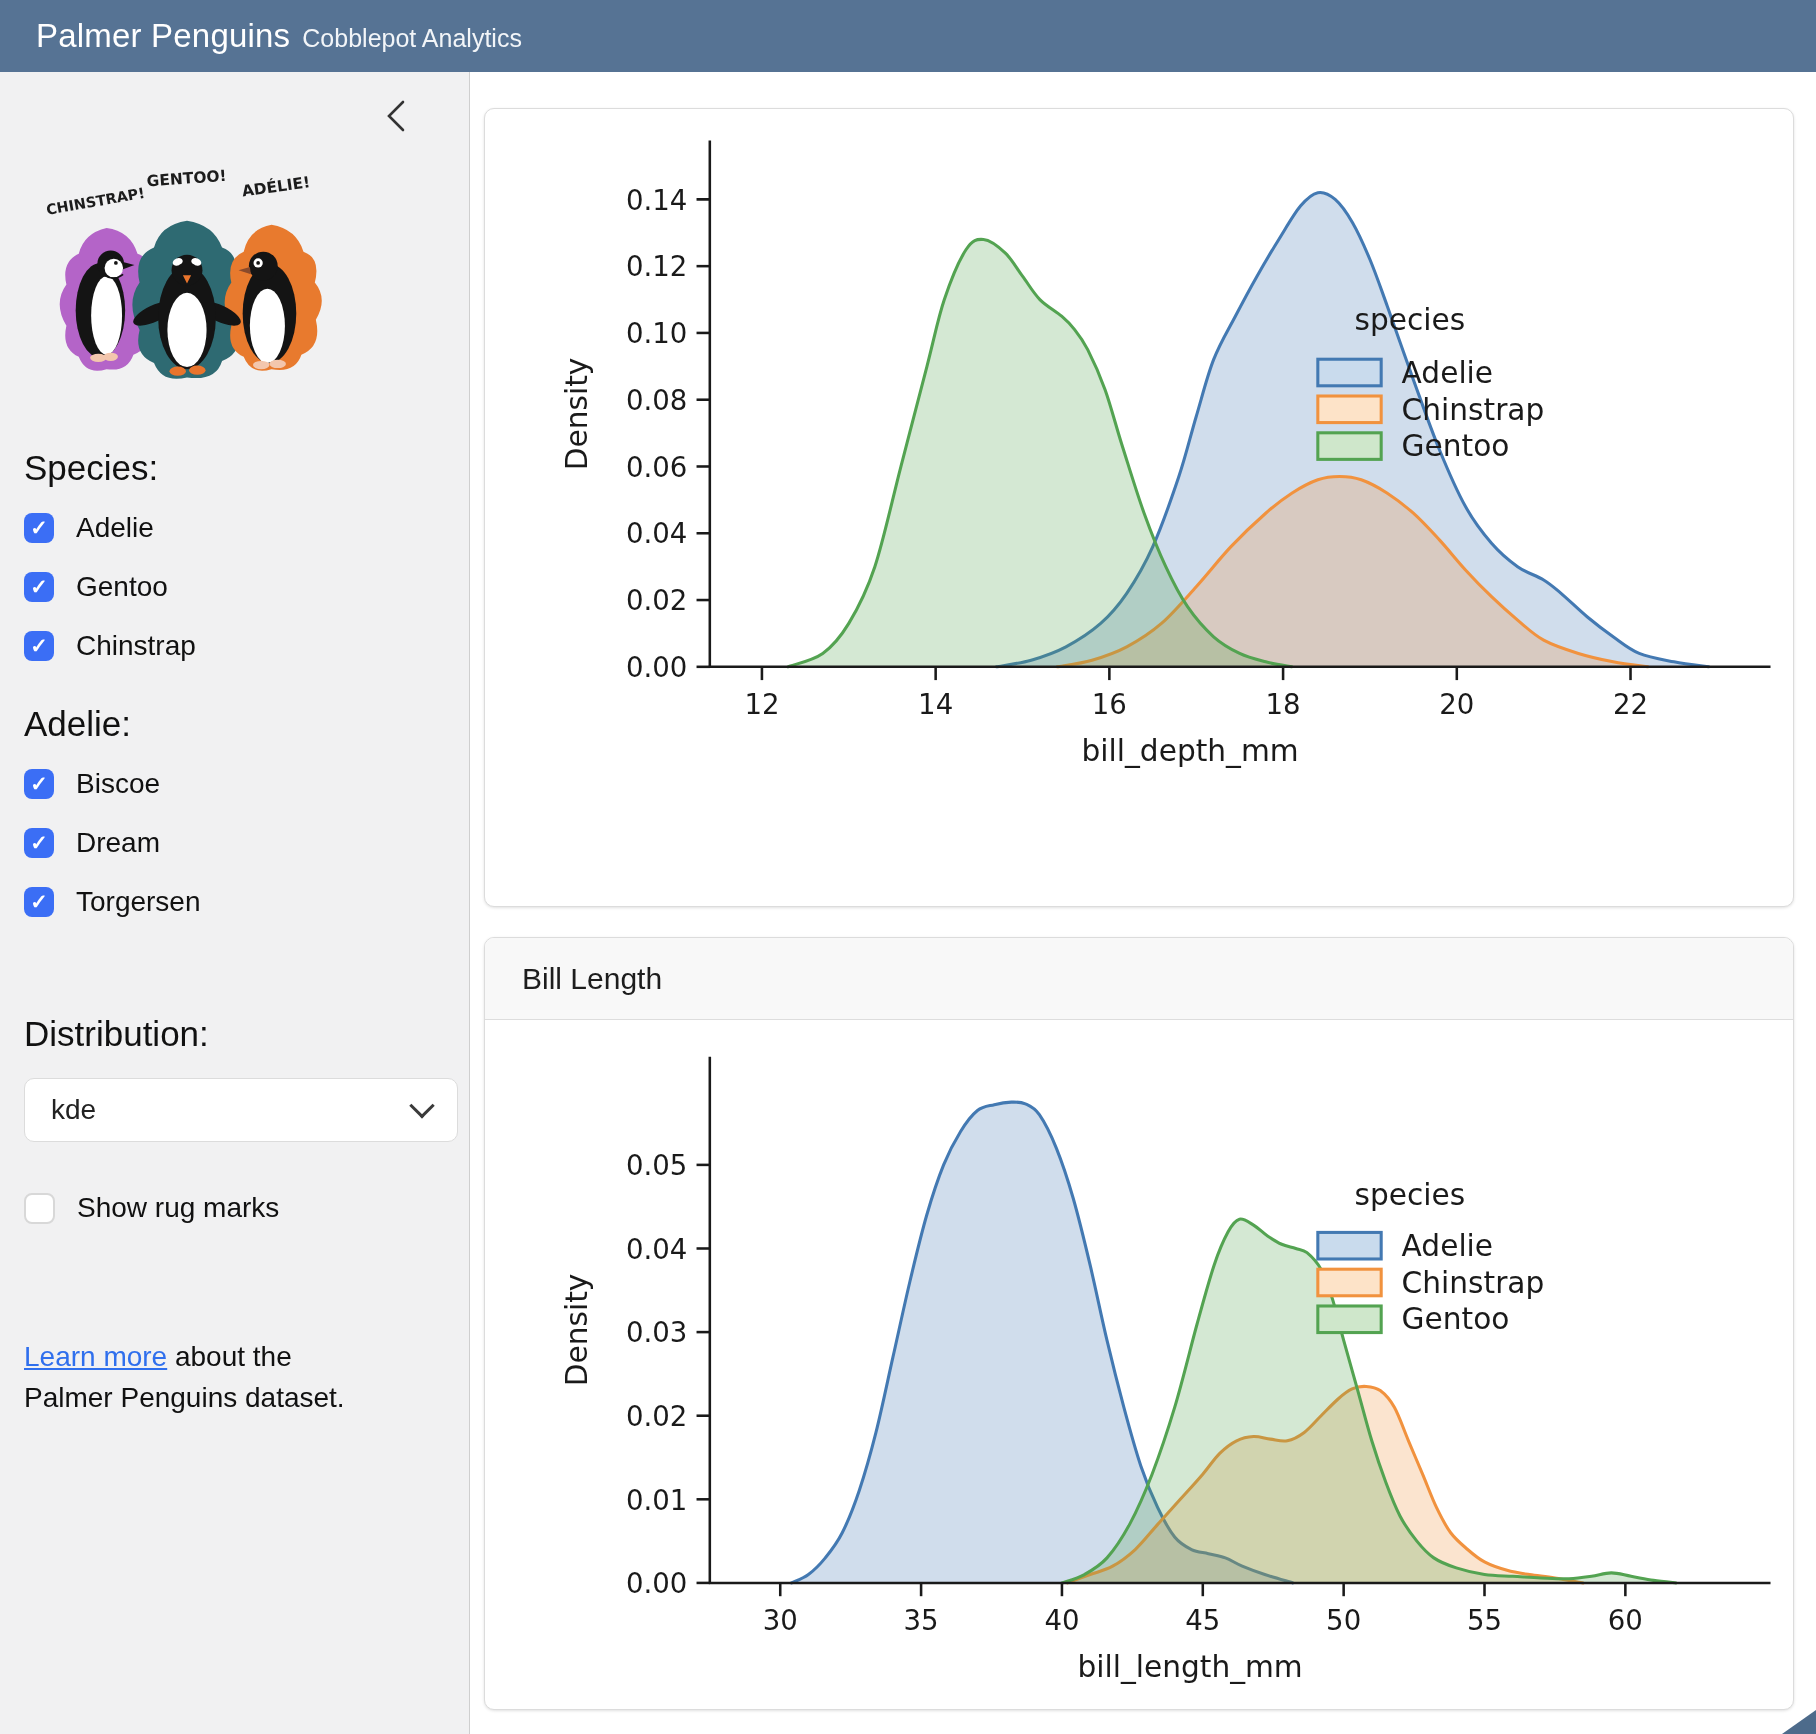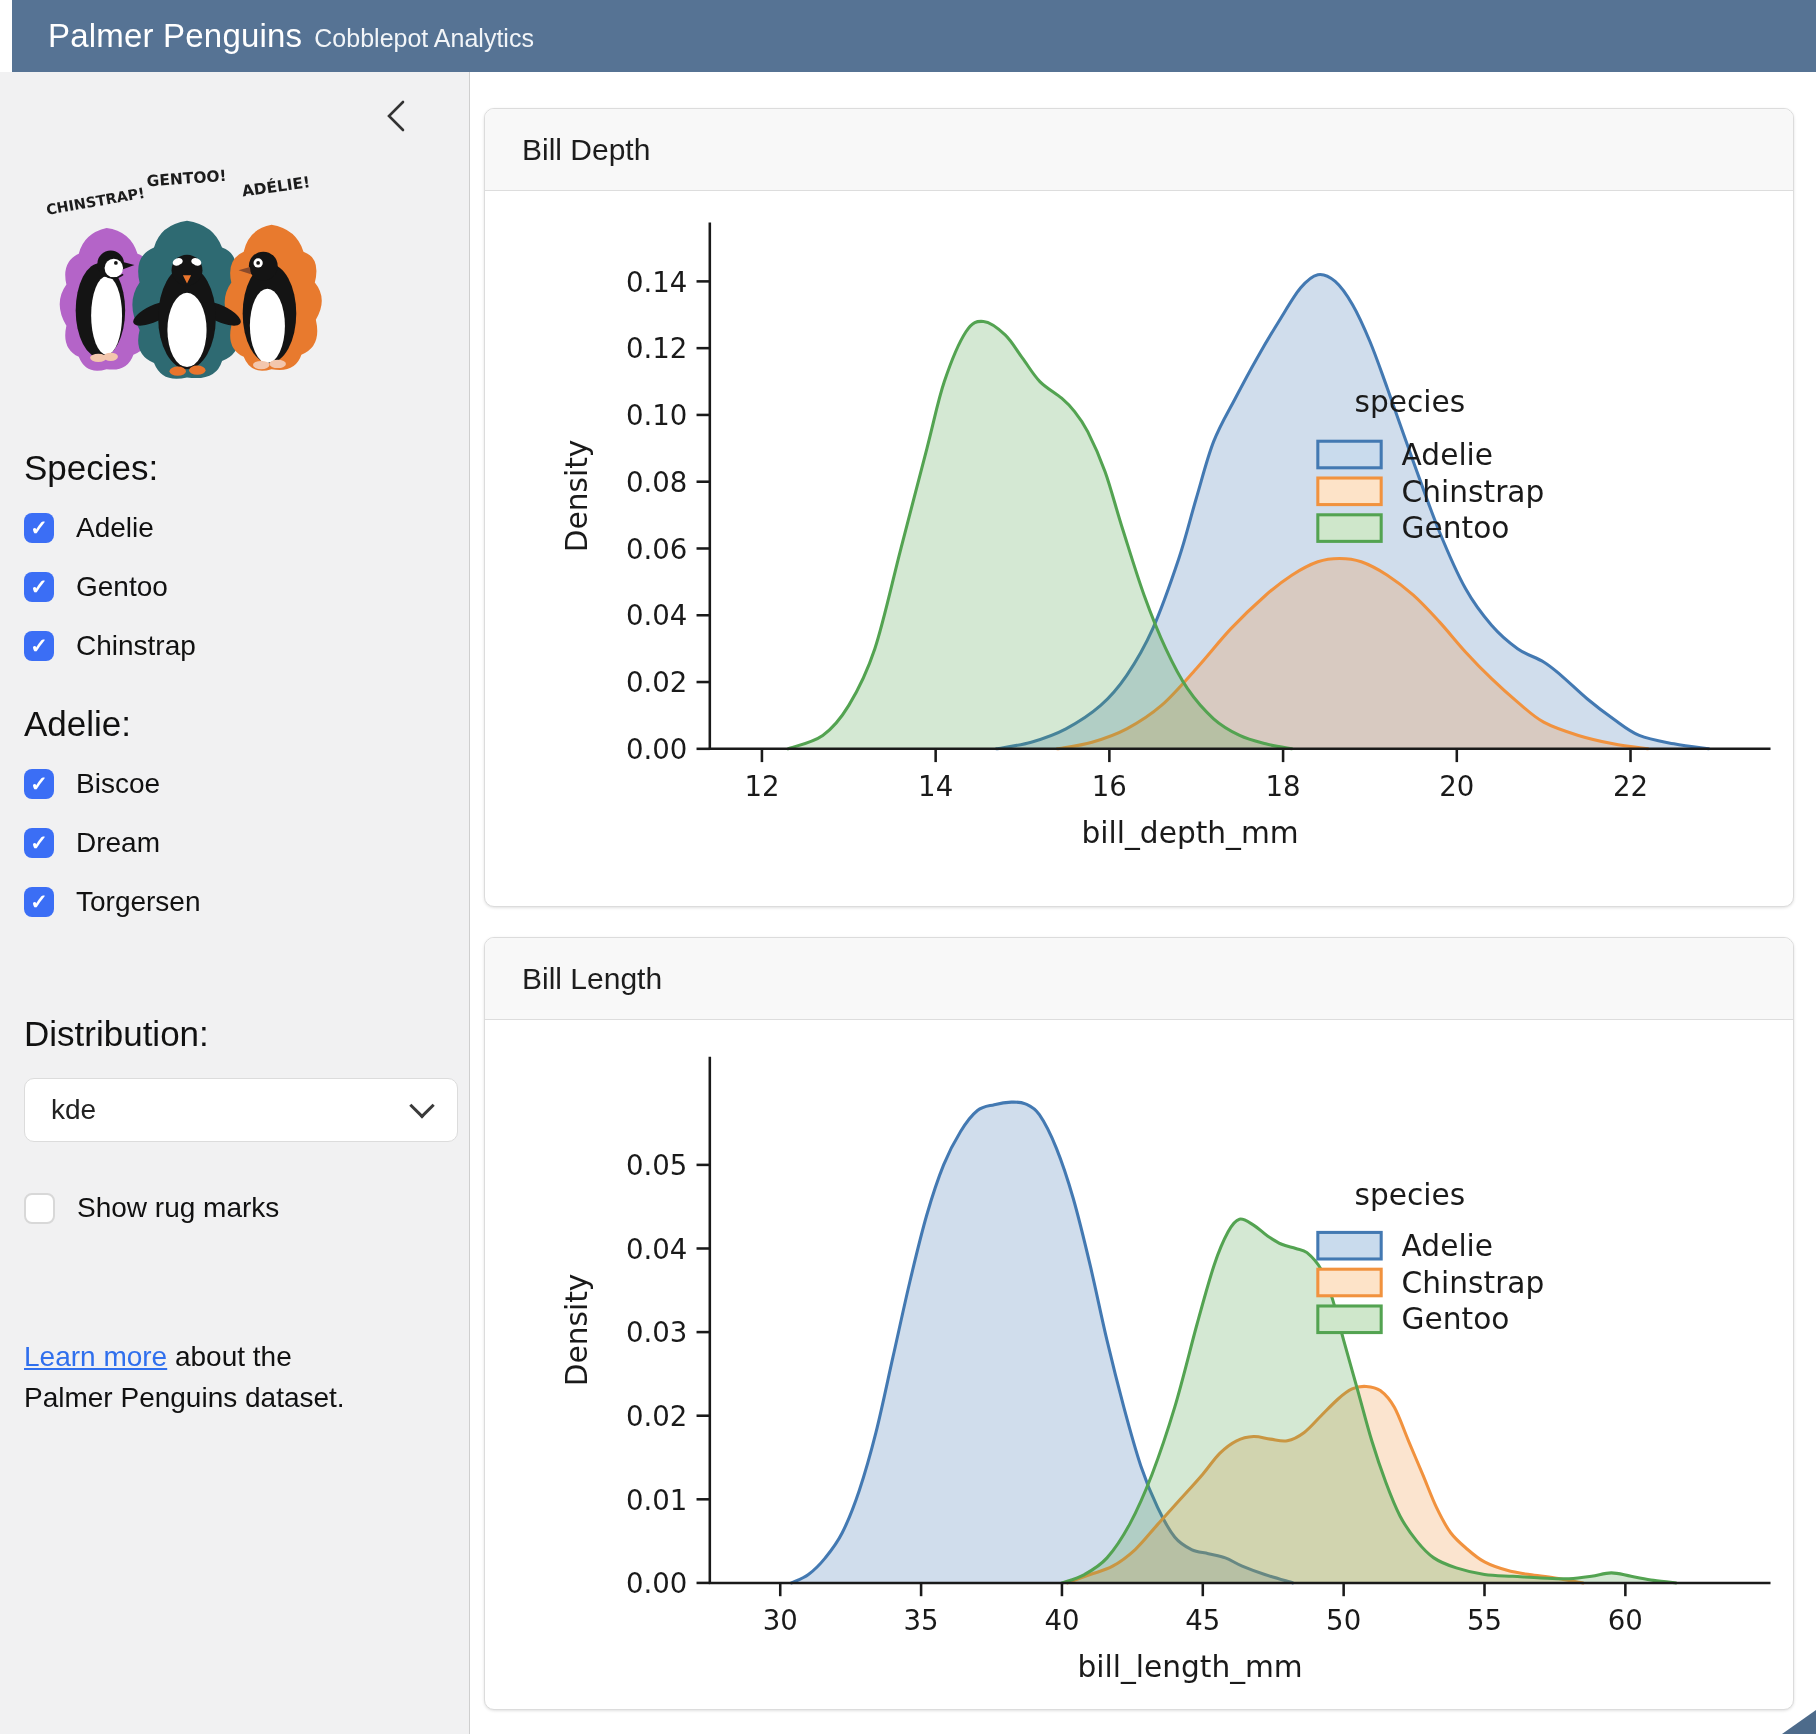--- a/index.html
+++ b/index.html
@@ -1,21 +1,21 @@
 <!DOCTYPE html>
 <html><head>
 <meta charset="utf-8">
 <style>
   html,body{margin:0;padding:0;}
   body{width:1816px;height:1734px;position:relative;overflow:hidden;background:#ffffff;
        font-family:"Liberation Sans",sans-serif;-webkit-font-smoothing:antialiased;}
   .app{position:absolute;inset:0;}
 
   
-  .header{position:absolute;left:12px;top:0;right:0;height:72px;background:#567394;
+  .header{position:absolute;left:0;top:0;right:0;height:72px;background:#567394;
           display:flex;align-items:center;padding-left:36px;box-sizing:border-box;}
   .header .title{color:#ffffff;font-size:33px;font-weight:500;letter-spacing:.2px;}
   .header .subtitle{color:#f2f5f8;font-size:25px;font-weight:400;margin-left:12px;padding-top:4px;}
 
   
   .sidebar{position:absolute;left:0;top:72px;bottom:0;width:470px;background:#f1f1f2;
            border-right:1px solid #cfcfcf;box-sizing:border-box;padding:24px 24px 0 24px;}
   .collapse-btn{position:absolute;top:24px;right:52px;width:36px;height:40px;background:none;border:none;
                 cursor:pointer;padding:0;}
   .collapse-btn svg{display:block;}
@@ -155,23 +155,20 @@
     </div>
 
     <div class="learn">
       <a>Learn more</a><span> about the Palmer Penguins dataset.</span>
     </div>
   </div>
 
   <div class="main">
 
     <div class="card card-1">
-      <div class="card-header">
-        <span>Bill Depth</span>
-      </div>
       <div class="card-body">
         <svg class="plot" viewBox="0 0 1280 640">
             <path d="M500.5,540C506.2,538.9 523.2,536.8 534.5,533.5C545.8,530.2 557.2,526.4 568.5,520.4C579.8,514.4 592.6,506.2 602.5,497.5C612.4,488.8 619.5,480.6 628,468.1C636.5,455.6 645.0,441.4 653.5,422.4C662.0,403.3 671.9,375.0 679,353.8C686.1,332.6 690.3,314.1 696,295C701.7,275.9 706.6,255.8 713,239.4C719.4,223.1 727.2,210.5 734.3,196.9C741.4,183.3 748.4,170.2 755.5,157.7C762.6,145.2 769.7,133.2 776.8,121.8C783.9,110.4 791.6,96.7 798,89.1C804.4,81.5 809.3,77.1 815,76C820.7,74.9 826.3,77.7 832,82.6C837.7,87.5 843.3,95.6 849,105.4C854.7,115.2 860.3,127.8 866,141.4C871.7,155.0 875.9,167.5 883,187.1C890.1,206.7 900.0,235.6 908.5,259C917.0,282.4 925.5,306.9 934,327.6C942.5,348.3 951.0,367.9 959.5,383.2C968.0,398.4 976.5,409.3 985,419.1C993.5,428.9 1002.0,436.0 1010.5,442C1019.0,448.0 1028.9,450.6 1036,455C1043.1,459.4 1045.9,462.1 1053,468.1C1060.1,474.1 1070.0,483.9 1078.5,491C1087.0,498.1 1095.5,504.6 1104,510.6C1112.5,516.6 1119.6,522.8 1129.5,526.9C1139.4,531.0 1152.2,532.9 1163.5,535.1C1174.8,537.3 1191.8,539.2 1197.5,540L1197.5,540L500.5,540Z" fill="#4379b2" fill-opacity="0.25" stroke="none"></path>
             <path d="M500.5,540C506.2,538.9 523.2,536.8 534.5,533.5C545.8,530.2 557.2,526.4 568.5,520.4C579.8,514.4 592.6,506.2 602.5,497.5C612.4,488.8 619.5,480.6 628,468.1C636.5,455.6 645.0,441.4 653.5,422.4C662.0,403.3 671.9,375.0 679,353.8C686.1,332.6 690.3,314.1 696,295C701.7,275.9 706.6,255.8 713,239.4C719.4,223.1 727.2,210.5 734.3,196.9C741.4,183.3 748.4,170.2 755.5,157.7C762.6,145.2 769.7,133.2 776.8,121.8C783.9,110.4 791.6,96.7 798,89.1C804.4,81.5 809.3,77.1 815,76C820.7,74.9 826.3,77.7 832,82.6C837.7,87.5 843.3,95.6 849,105.4C854.7,115.2 860.3,127.8 866,141.4C871.7,155.0 875.9,167.5 883,187.1C890.1,206.7 900.0,235.6 908.5,259C917.0,282.4 925.5,306.9 934,327.6C942.5,348.3 951.0,367.9 959.5,383.2C968.0,398.4 976.5,409.3 985,419.1C993.5,428.9 1002.0,436.0 1010.5,442C1019.0,448.0 1028.9,450.6 1036,455C1043.1,459.4 1045.9,462.1 1053,468.1C1060.1,474.1 1070.0,483.9 1078.5,491C1087.0,498.1 1095.5,504.6 1104,510.6C1112.5,516.6 1119.6,522.8 1129.5,526.9C1139.4,531.0 1152.2,532.9 1163.5,535.1C1174.8,537.3 1191.8,539.2 1197.5,540" fill="none" stroke="#4379b2" stroke-width="3" stroke-linejoin="round" stroke-linecap="round"></path>
             <path d="M560,540C565.7,538.9 582.7,536.8 594,533.5C605.3,530.2 616.7,526.4 628,520.4C639.3,514.4 650.7,507.3 662,497.5C673.3,487.7 684.7,474.1 696,461.6C707.3,449.1 718.7,434.4 730,422.4C741.3,410.4 754.1,398.4 764,389.7C773.9,381.0 781.0,375.6 789.5,370.1C798.0,364.7 807.2,359.7 815,357C822.8,354.3 829.2,353.8 836.3,353.8C843.4,353.8 849.7,354.3 857.5,357C865.3,359.7 874.5,364.7 883,370.1C891.5,375.6 900.0,382.1 908.5,389.7C917.0,397.3 925.5,406.6 934,415.8C942.5,425.1 951.0,435.9 959.5,445.2C968.0,454.5 976.5,463.2 985,471.4C993.5,479.6 1002.0,487.2 1010.5,494.3C1019.0,501.4 1026.1,508.5 1036,513.9C1045.9,519.3 1058.7,523.4 1070,526.9C1081.3,530.4 1092.7,532.9 1104,535.1C1115.3,537.3 1132.3,539.2 1138,540L1138,540L560,540Z" fill="#f1923e" fill-opacity="0.25" stroke="none"></path>
             <path d="M560,540C565.7,538.9 582.7,536.8 594,533.5C605.3,530.2 616.7,526.4 628,520.4C639.3,514.4 650.7,507.3 662,497.5C673.3,487.7 684.7,474.1 696,461.6C707.3,449.1 718.7,434.4 730,422.4C741.3,410.4 754.1,398.4 764,389.7C773.9,381.0 781.0,375.6 789.5,370.1C798.0,364.7 807.2,359.7 815,357C822.8,354.3 829.2,353.8 836.3,353.8C843.4,353.8 849.7,354.3 857.5,357C865.3,359.7 874.5,364.7 883,370.1C891.5,375.6 900.0,382.1 908.5,389.7C917.0,397.3 925.5,406.6 934,415.8C942.5,425.1 951.0,435.9 959.5,445.2C968.0,454.5 976.5,463.2 985,471.4C993.5,479.6 1002.0,487.2 1010.5,494.3C1019.0,501.4 1026.1,508.5 1036,513.9C1045.9,519.3 1058.7,523.4 1070,526.9C1081.3,530.4 1092.7,532.9 1104,535.1C1115.3,537.3 1132.3,539.2 1138,540" fill="none" stroke="#f1923e" stroke-width="3" stroke-linejoin="round" stroke-linecap="round"></path>
             <path d="M296.5,540C302.2,537.8 320.6,534.0 330.5,526.9C340.4,519.8 347.5,511.6 356,497.5C364.5,483.4 373.0,467.6 381.5,442C390.0,416.4 398.5,376.7 407,344C415.5,311.3 425.4,273.1 432.5,245.9C439.6,218.7 443.1,199.7 449.5,180.6C455.9,161.5 464.4,141.4 470.8,131.6C477.2,121.8 481.4,121.3 487.8,121.8C494.2,122.3 502.6,128.9 509,134.9C515.4,140.9 520.3,150.1 526,157.7C531.7,165.3 536.6,174.1 543,180.6C549.4,187.1 558.6,192.0 564.3,196.9C570.0,201.8 572.8,204.6 577,210C581.3,215.4 584.8,219.8 589.8,229.6C594.8,239.4 601.1,253.0 606.8,268.8C612.5,284.6 617.4,304.3 623.8,324.4C630.2,344.5 637.9,370.1 645,389.7C652.1,409.3 659.1,426.8 666.2,442C673.3,457.3 679.7,469.8 687.5,481.2C695.3,492.6 704.5,503.0 713,510.6C721.5,518.2 730.0,522.8 738.5,526.9C747.0,531.0 755.5,532.9 764,535.1C772.5,537.3 785.3,539.2 789.5,540L789.5,540L296.5,540Z" fill="#53a351" fill-opacity="0.25" stroke="none"></path>
             <path d="M296.5,540C302.2,537.8 320.6,534.0 330.5,526.9C340.4,519.8 347.5,511.6 356,497.5C364.5,483.4 373.0,467.6 381.5,442C390.0,416.4 398.5,376.7 407,344C415.5,311.3 425.4,273.1 432.5,245.9C439.6,218.7 443.1,199.7 449.5,180.6C455.9,161.5 464.4,141.4 470.8,131.6C477.2,121.8 481.4,121.3 487.8,121.8C494.2,122.3 502.6,128.9 509,134.9C515.4,140.9 520.3,150.1 526,157.7C531.7,165.3 536.6,174.1 543,180.6C549.4,187.1 558.6,192.0 564.3,196.9C570.0,201.8 572.8,204.6 577,210C581.3,215.4 584.8,219.8 589.8,229.6C594.8,239.4 601.1,253.0 606.8,268.8C612.5,284.6 617.4,304.3 623.8,324.4C630.2,344.5 637.9,370.1 645,389.7C652.1,409.3 659.1,426.8 666.2,442C673.3,457.3 679.7,469.8 687.5,481.2C695.3,492.6 704.5,503.0 713,510.6C721.5,518.2 730.0,522.8 738.5,526.9C747.0,531.0 755.5,532.9 764,535.1C772.5,537.3 785.3,539.2 789.5,540" fill="none" stroke="#53a351" stroke-width="3" stroke-linejoin="round" stroke-linecap="round"></path>
             <line x1="220" y1="25" x2="220" y2="540" stroke="#1a1a1a" stroke-width="2.5"></line>
             <line x1="219" y1="540" x2="1258" y2="540" stroke="#1a1a1a" stroke-width="2.5"></line>

